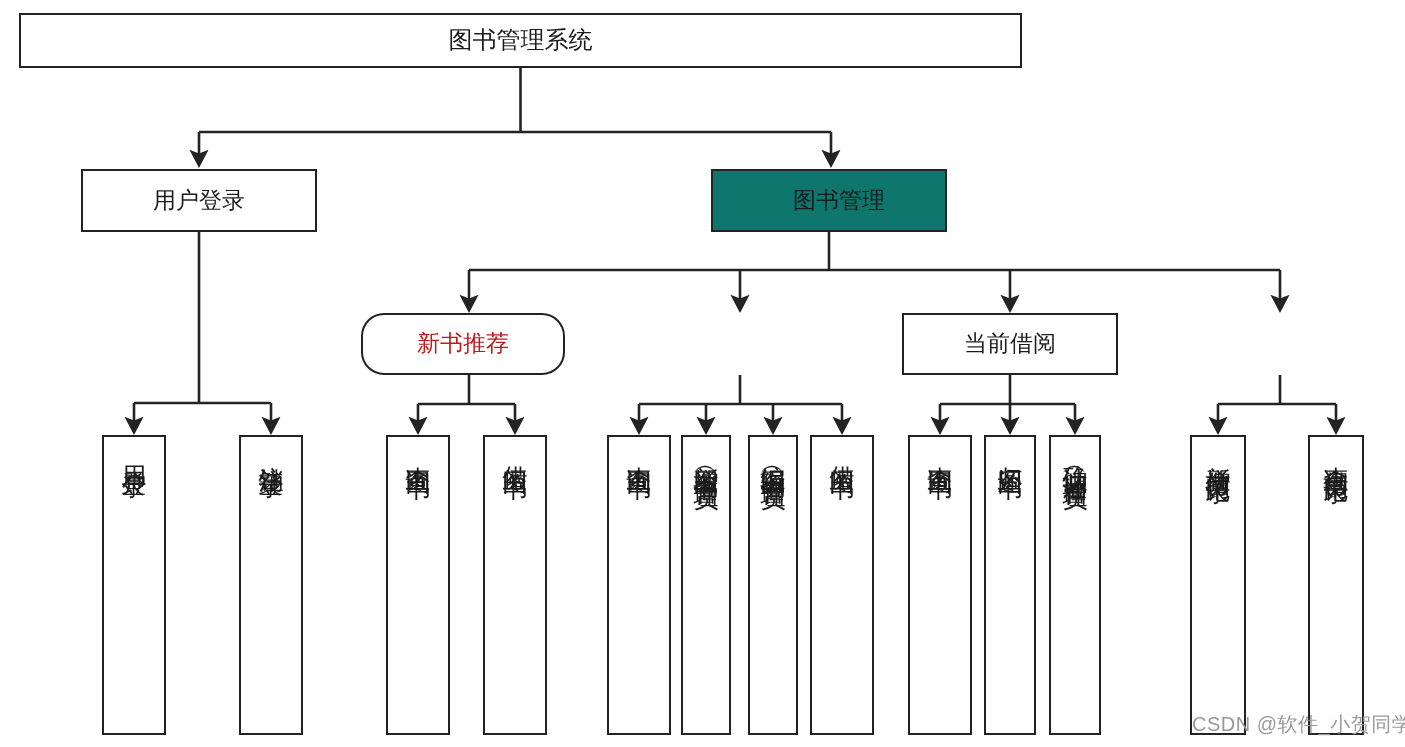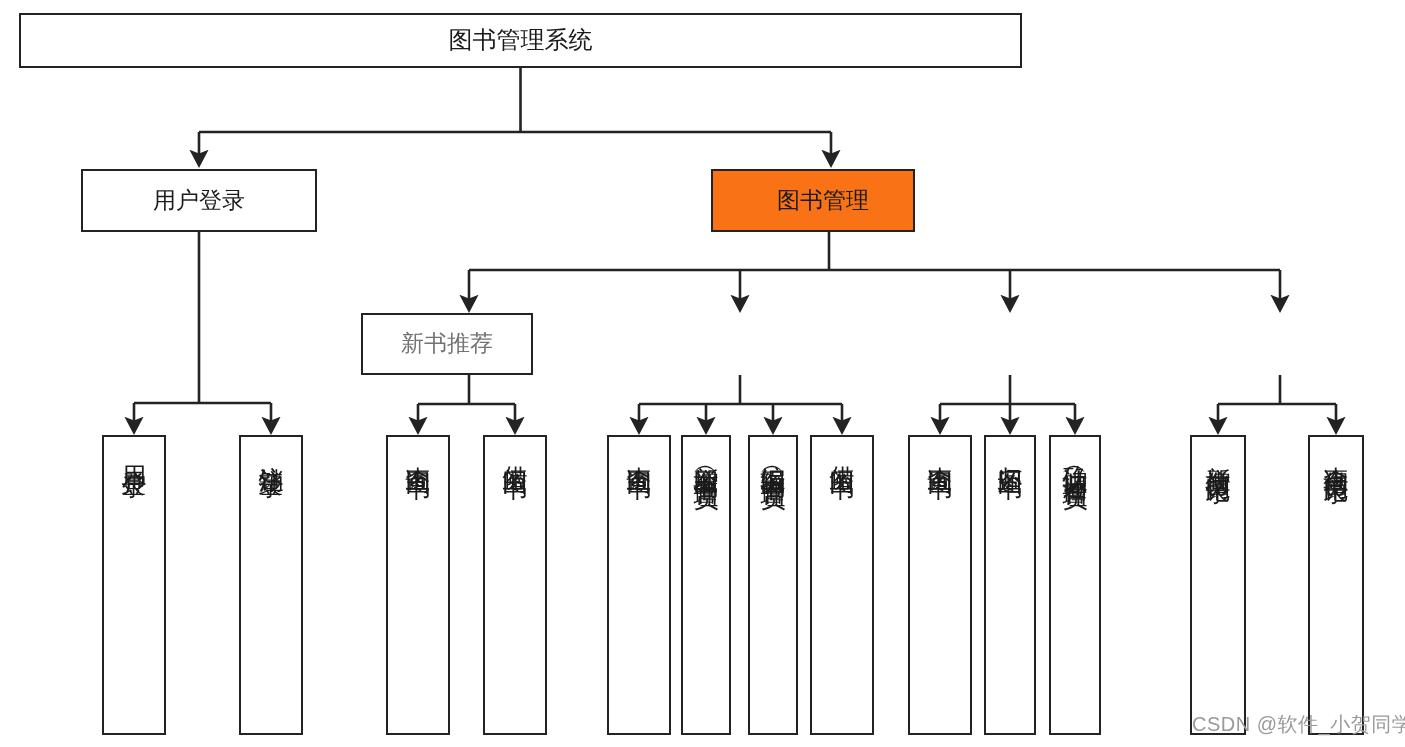--- a/index.html
+++ b/index.html
@@ -128,26 +128,29 @@
     </g>
   </svg>
 
   <div class="node h root" id="node-root" style="left: 19px; top: 13px; width: 1003px; height: 55px; border-color: rgb(35, 35, 35); background: rgb(255, 255, 255); color: rgb(27, 27, 27);">
     <span class="label">图书管理系统</span>
   </div>
 
   <div class="node h" id="node-l2-0" style="left: 81px; top: 169px; width: 236px; height: 63px; border-color: rgb(35, 35, 35); background: rgb(255, 255, 255); color: rgb(27, 27, 27);">
     <span class="label">用户登录</span>
   </div>
-  <div class="node h" id="node-l2-1" style="left: 711px; top: 169px; width: 204px; height: 63px; border-color: rgb(35, 35, 35); background: #f97316; color: rgb(27, 27, 27); padding-left: 20px;">
+  <div class="node h" id="node-l2-1" style="left: 711px; top: 169px; width: 236px; height: 63px; border-color: rgb(35, 35, 35); background: #0f766e; color: rgb(27, 27, 27); padding-left: 20px;">
     <span class="label">图书管理</span>
   </div>
 
-  <div class="node h" id="node-l3-0" style="left: 361px; top: 313px; width: 172px; height: 62px; border-color: rgb(35, 35, 35); background: rgb(255, 255, 255); color: #737373;">
+  <div class="node h" id="node-l3-0" style="left: 361px; top: 313px; width: 204px; height: 62px; border-color: rgb(35, 35, 35); background: rgb(255, 255, 255); color: #b91c1c; border-radius: 23px;">
     <span class="label">新书推荐</span>
+  </div>
+  <div class="node h" id="node-l3-2" style="left: 902px; top: 313px; width: 216px; height: 62px; border-color: rgb(35, 35, 35); background: rgb(255, 255, 255); color: rgb(27, 27, 27);">
+    <span class="label">当前借阅</span>
   </div>
 
   <div class="node v" id="node-leaf-0" style="left: 102px; top: 435px; width: 64px; height: 300px; border-color: rgb(35, 35, 35); background: rgb(255, 255, 255); color: rgb(27, 27, 27);">
     <span class="label">用户登录</span>
   </div>
   <div class="node v" id="node-leaf-1" style="left: 239px; top: 435px; width: 64px; height: 300px; border-color: rgb(35, 35, 35); background: rgb(255, 255, 255); color: rgb(27, 27, 27);">
     <span class="label">注销登录</span>
   </div>
   <div class="node v" id="node-leaf-2" style="left: 386px; top: 435px; width: 64px; height: 300px; border-color: rgb(35, 35, 35); background: rgb(255, 255, 255); color: rgb(27, 27, 27);">
     <span class="label">查询图书</span>

